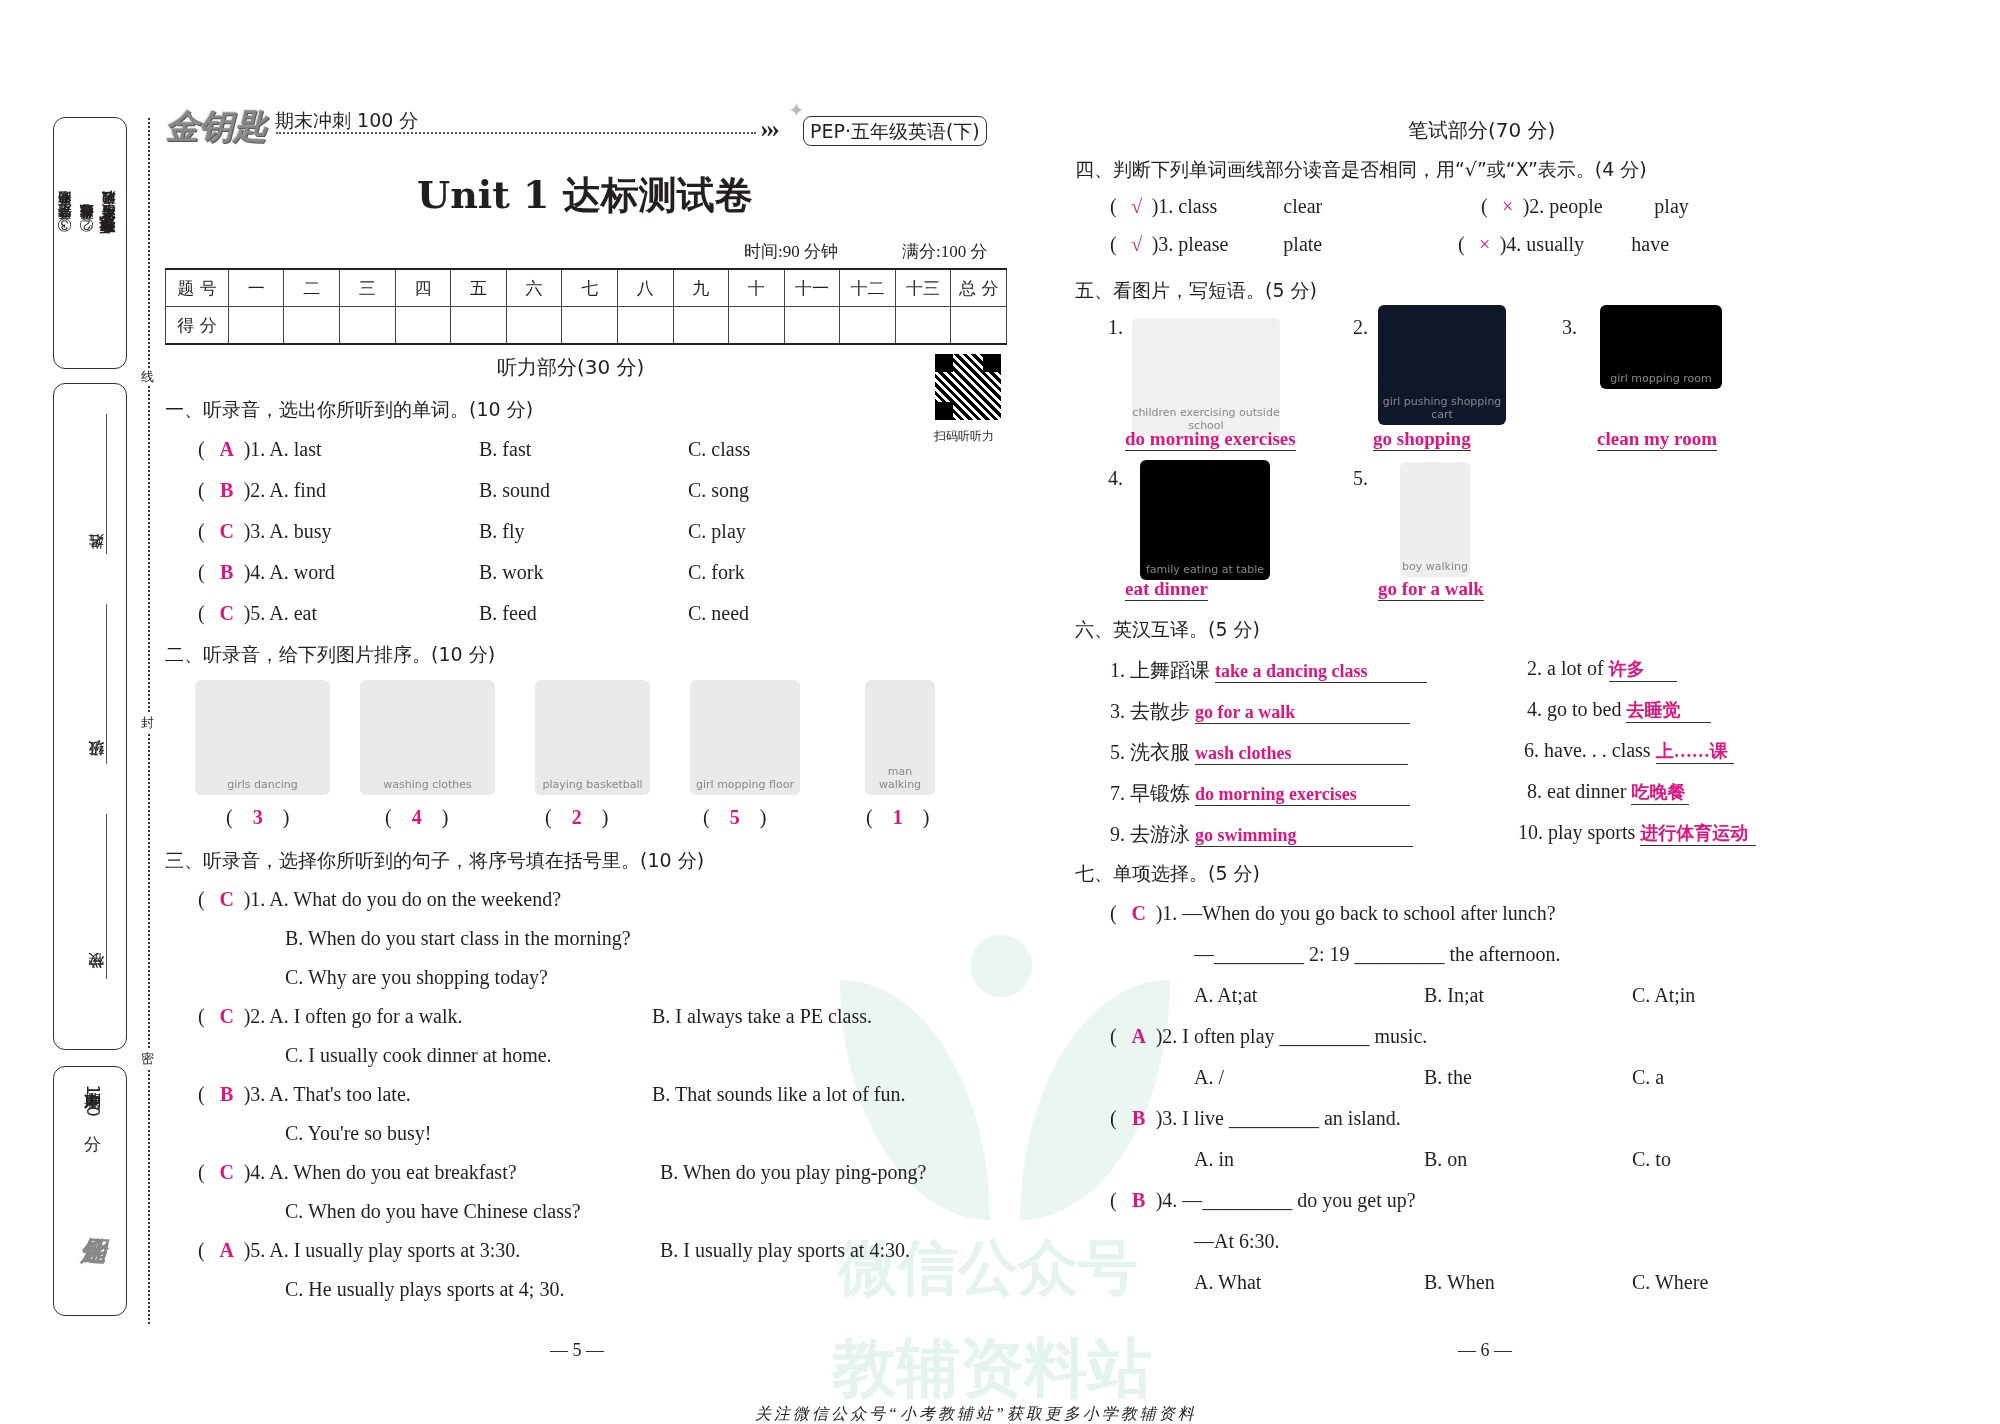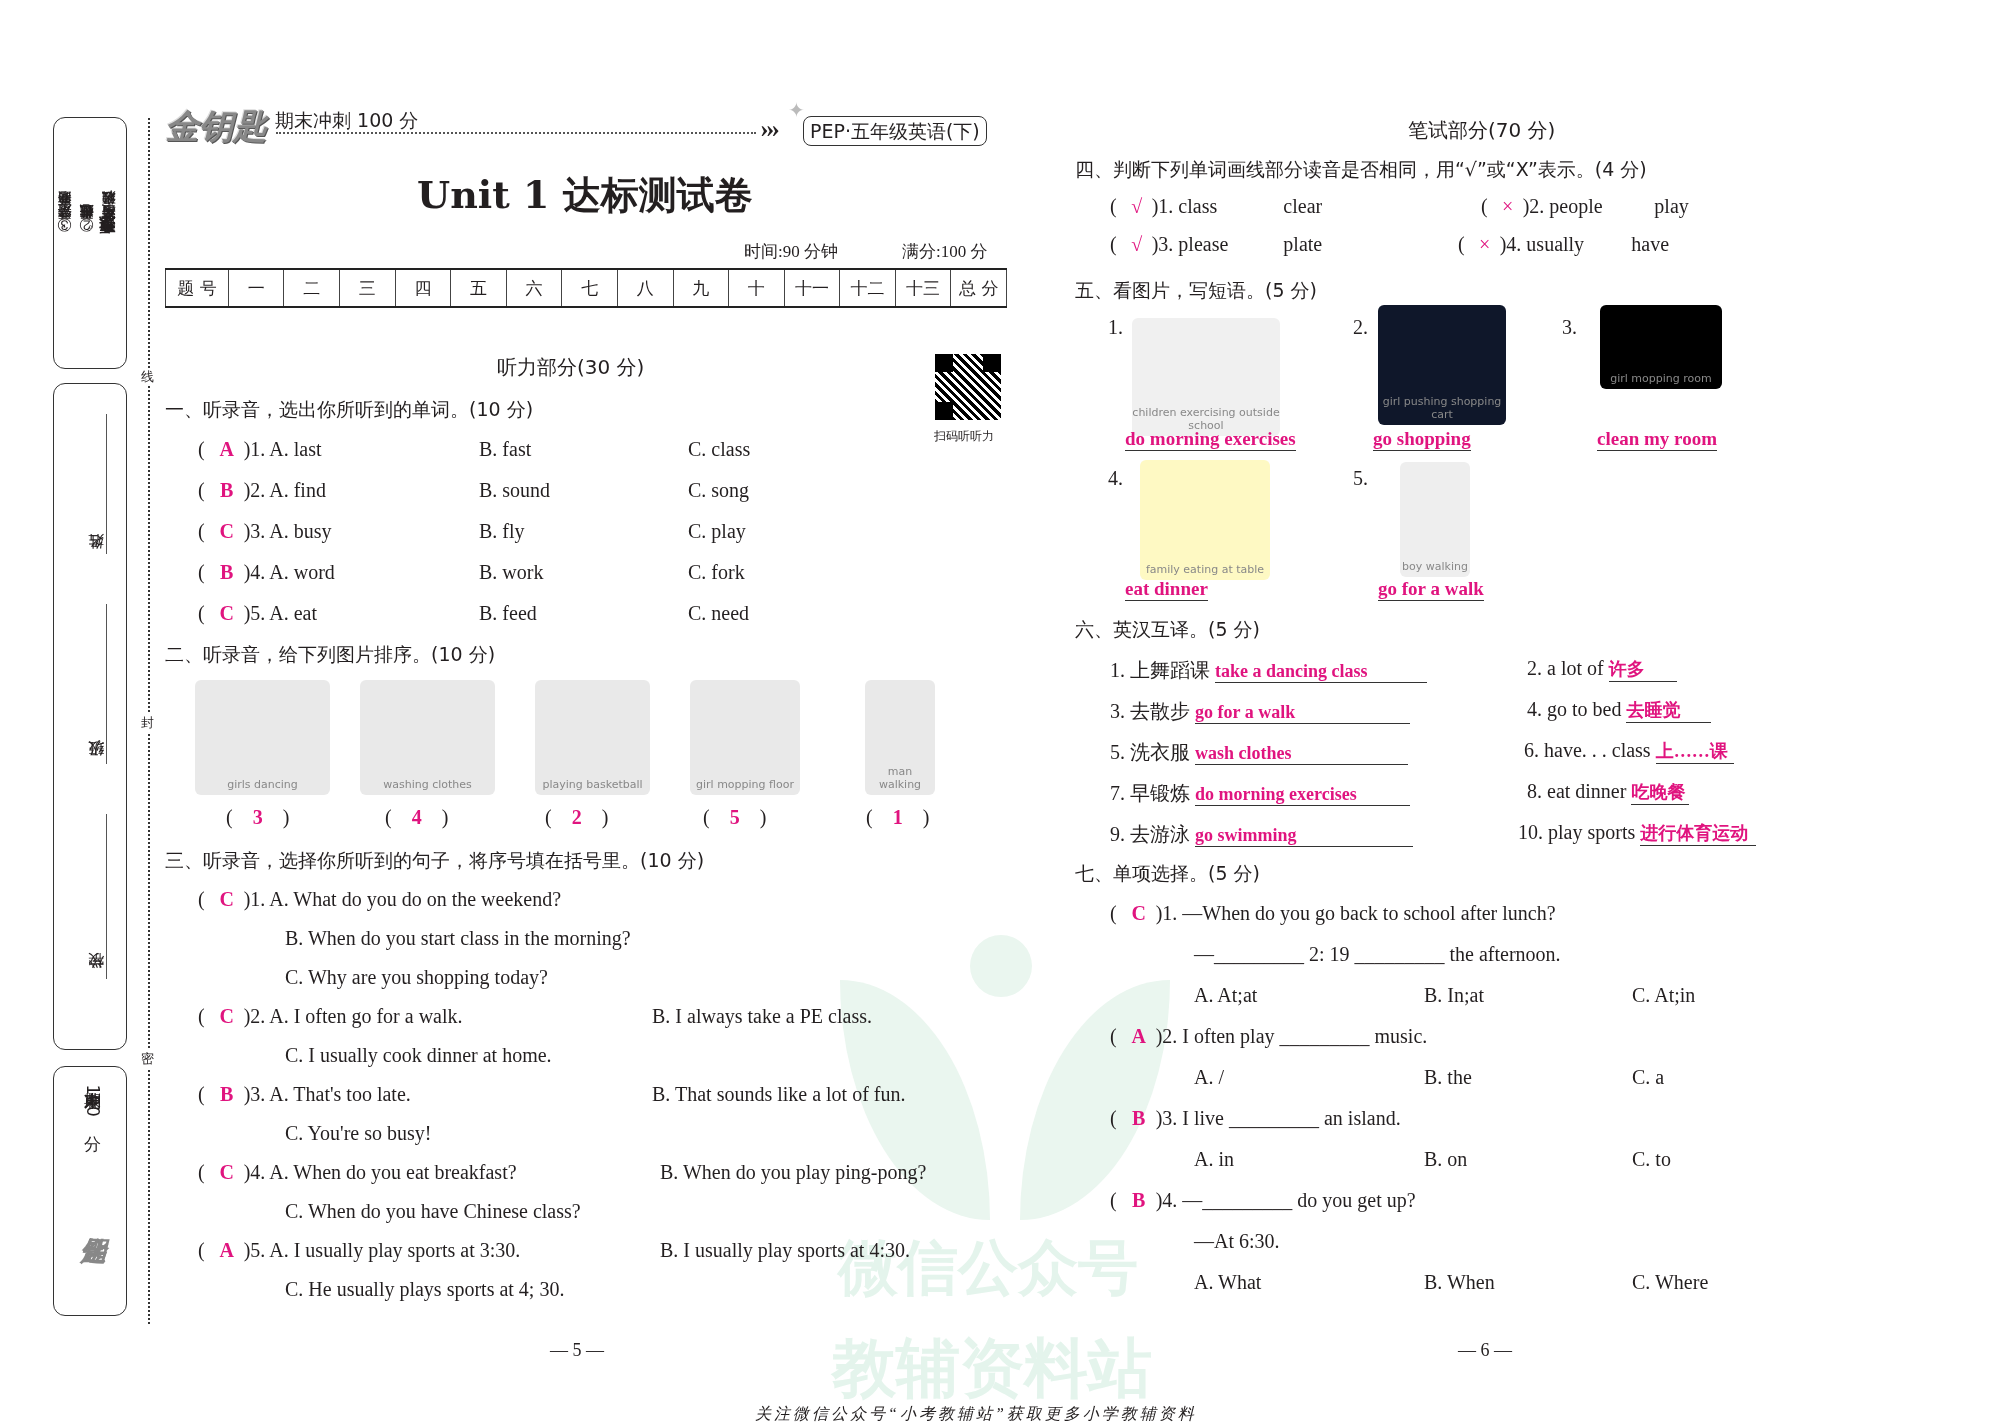--- a/index.html
+++ b/index.html
@@ -98,20 +98,37 @@
     <td>六</td>
     <td>七</td>
     <td>八</td>
     <td>九</td>
     <td>十</td>
     <td>十一</td>
     <td>十二</td>
     <td>十三</td>
     <td>总 分</td>
   </tr>
+  <tr>
+    <td>得 分</td>
+    <td></td>
+        <td></td>
+    <td></td>
+        <td></td>
+    <td></td>
+        <td></td>
+    <td></td>
+        <td></td>
+    <td></td>
+        <td></td>
+    <td></td>
+        <td></td>
+    <td></td>
+        <td></td>
+  </tr>
 </tbody>
   </table>
 
 <div class="abs sans" style="left:497px;top:354px;font-size:20px;">听力部分(30 分)</div>
 <div class="qr"></div>
 <div class="abs" style="left:934px;top:428px;font-size:12px;">扫码听听力</div>
 
 <div class="abs sec" style="left:165px;top:397px;">一、听录音，选出你所听到的单词。(10 分)</div>
 <div>
   <div class="abs txt" style="left:198px;top:438px;">( <span class="ans" style="display:inline-block;width:34px;text-align:center;">A</span>)<span>1.</span> <span>A. last</span></div>
@@ -202,21 +219,21 @@
 <div class="abs txt" style="left:1562px;top:316px;">3.</div>
 <div class="pic" style="left:1600px;top:305px;width:122px;height:84px;background:#000000;">
     <span>girl mopping room</span>
   </div>
 
 <div class="abs txt ans uline" style="left:1125px;top:428px;font-size:19px;">do morning exercises</div>
 <div class="abs txt ans uline" style="left:1373px;top:428px;font-size:19px;">go shopping</div>
 <div class="abs txt ans uline" style="left:1597px;top:428px;font-size:19px;">clean my room</div>
 
 <div class="abs txt" style="left:1108px;top:467px;">4.</div>
-<div class="pic" style="left:1140px;top:460px;width:130px;height:120px;background:#fef9c3;">
+<div class="pic" style="left:1140px;top:460px;width:130px;height:120px;background:#000000;">
     <span>family eating at table</span>
   </div>
 <div class="abs txt" style="left:1353px;top:467px;">5.</div>
 <div class="pic" style="left:1400px;top:462px;width:70px;height:115px;background:#eee;">
     <span>boy walking</span>
   </div>
 
 <div class="abs txt ans uline" style="left:1125px;top:578px;font-size:19px;">eat dinner</div>
 <div class="abs txt ans uline" style="left:1378px;top:578px;font-size:19px;">go for a walk</div>
 

